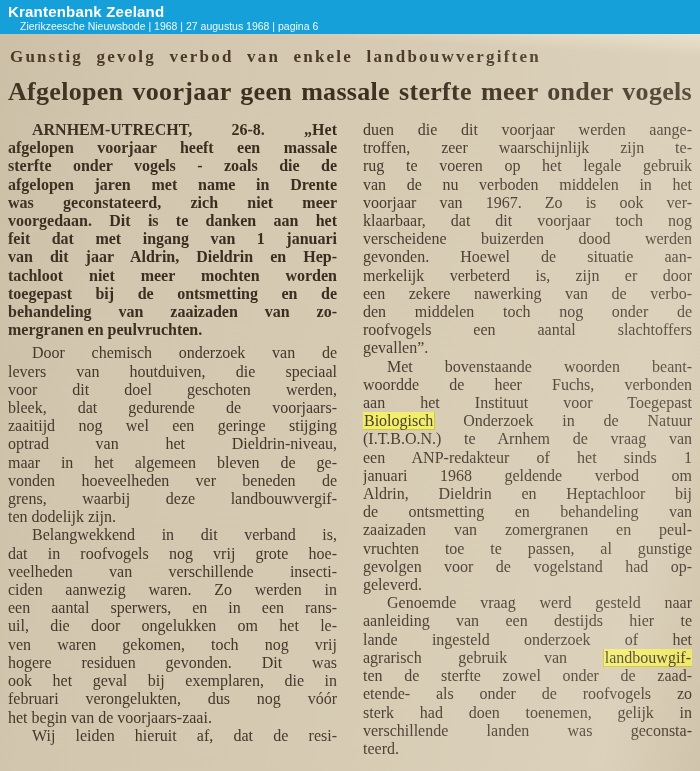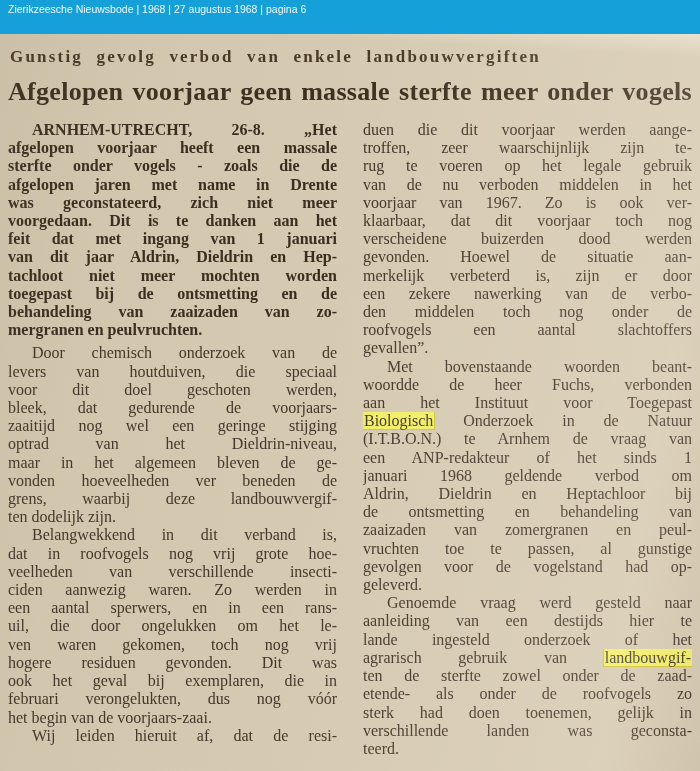--- a/index.html
+++ b/index.html
@@ -18,20 +18,21 @@
   }
   .site-title {
     font-size: 15px; font-weight: bold; line-height: 17px;
     letter-spacing: 0.2px;
     font-family: "Liberation Sans", sans-serif;
   }
   .breadcrumb {
     font-size: 10.5px; line-height: 12px;
     color: #eef8fd;
     font-family: "Liberation Sans", sans-serif;
+    margin-left: 12px;
   }
   
   .paper {
     box-sizing: border-box;
     width: 700px; height: 737px;
     padding: 10px 8px 0 8px;
     background:
       linear-gradient(183deg, #e6ddc9 0%, #d6cab2 3%, #d5c9b1 100%),
       #d5c9b1;
     background-blend-mode: normal;
@@ -101,20 +102,21 @@
     padding: 0 1px;
     margin: -1px;
   }
 </style>
 </head>
 <body>
 
 <div class="app">
 
   <header class="topbar">
+    <div class="site-title">Krantenbank Zeeland</div>
     <div class="breadcrumb">Zierikzeesche Nieuwsbode | 1968 | 27 augustus 1968 | pagina 6</div>
   </header>
 
   <div class="paper">
     <div class="kicker">Gunstig gevolg verbod van enkele landbouwvergiften</div>
     <div class="headline">Afgelopen voorjaar geen massale sterfte meer onder vogels</div>
     <div class="columns">
       <div class="col">
           <div class="paragraph bold">
             <div class="line indent">ARNHEM-UTRECHT, 26-8. „Het</div>

